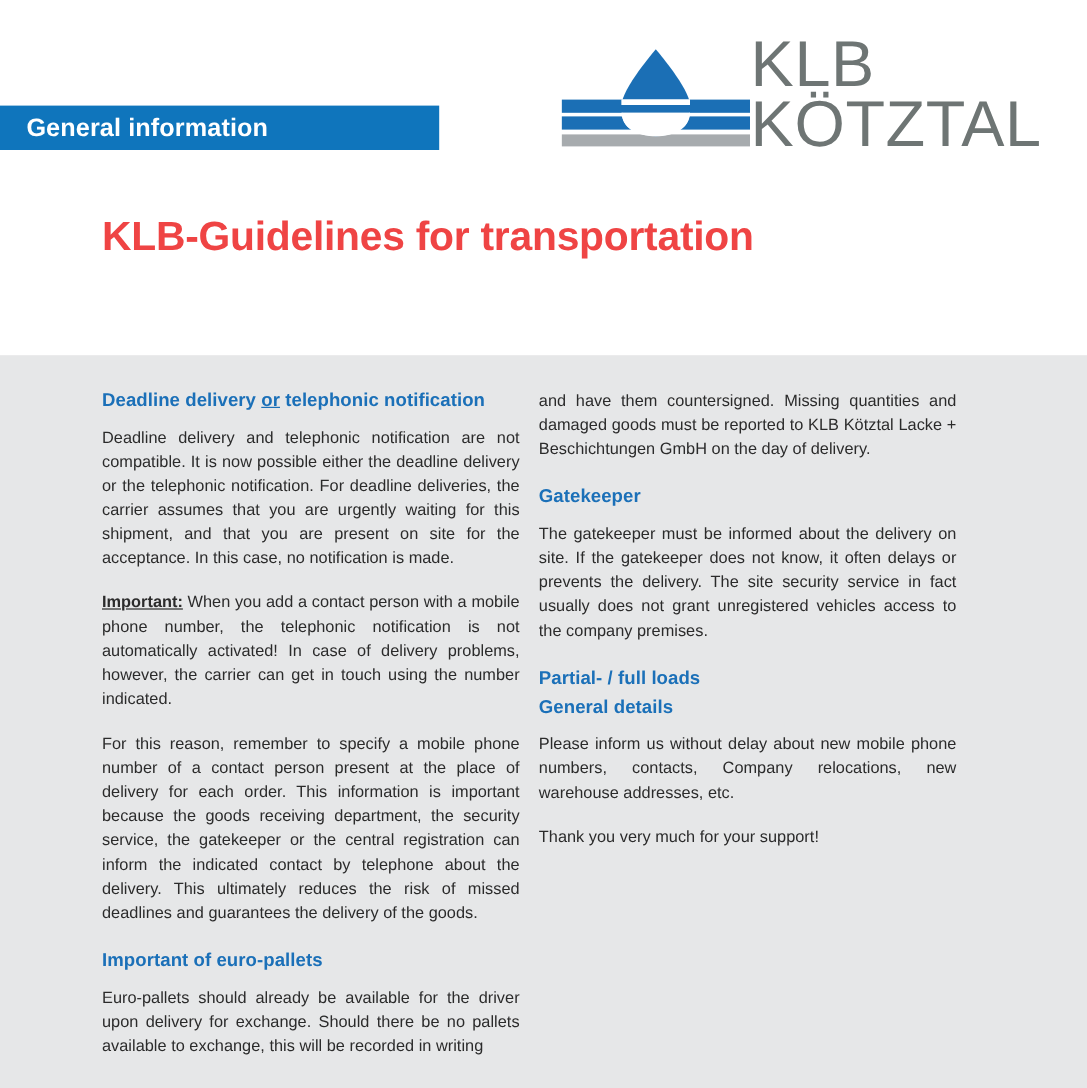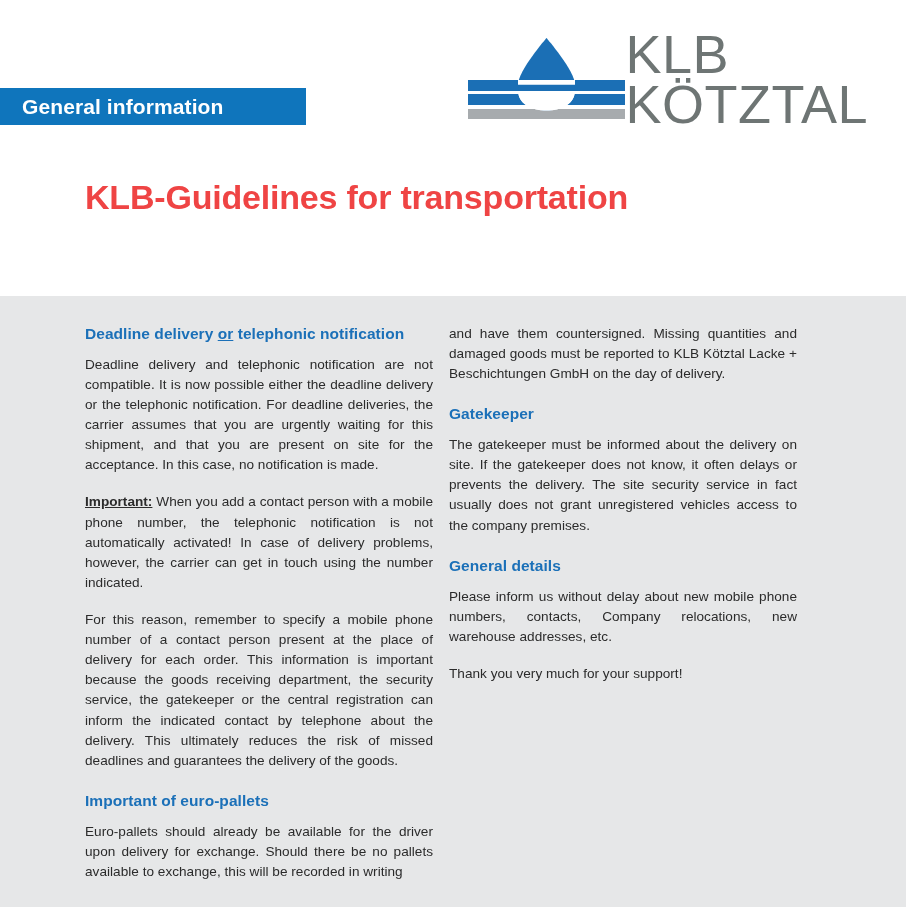--- a/index.html
+++ b/index.html
@@ -19,42 +19,42 @@
   .header {
     position: relative;
     height: 296px;
     background: #ffffff;
   }
 
   .banner {
     position: absolute;
     left: 0;
     top: 88px;
-    width: 306px;
+    width: 366px;
     height: 37px;
     background: #0f75bc;
     display: flex;
     align-items: center;
   }
   .banner-label {
     color: #ffffff;
     font-size: 21px;
     font-weight: bold;
     letter-spacing: 0.1px;
     padding-left: 22px;
     line-height: 1;
   }
 
   
   .logo {
     position: absolute;
     right: 38px;
     top: 30px;
     display: flex;
-    align-items: flex-start;
+    align-items: flex-end;
   }
   .logo-mark {
     position: relative;
     width: 157px;
     height: 96px;
   }
   .logo-mark svg {
     display: block;
   }
   .logo-type {
@@ -185,20 +185,21 @@
     </div>
 
     <div class="col">
 
       <p class="body">and have them countersigned. Missing quantities and damaged goods must be reported to KLB Kötztal Lacke + Beschichtungen GmbH on the day of delivery.</p>
 
       <h2 class="sec-head">Gatekeeper</h2>
 
       <p class="body">The gatekeeper must be informed about the delivery on site. If the gatekeeper does not know, it often delays or prevents the delivery. The site security service in fact usually does not grant unregistered vehicles access to the company premises.</p>
 
+      <h2 class="sec-head">Partial- / full loads</h2>
 
 
       <h2 class="sec-head">General details</h2>
 
       <p class="body">Please inform us without delay about new mobile phone numbers, contacts, Company relocations, new warehouse addresses, etc.</p>
 
       <p class="body">Thank you very much for your support!</p>
     </div>
 
   </div>

